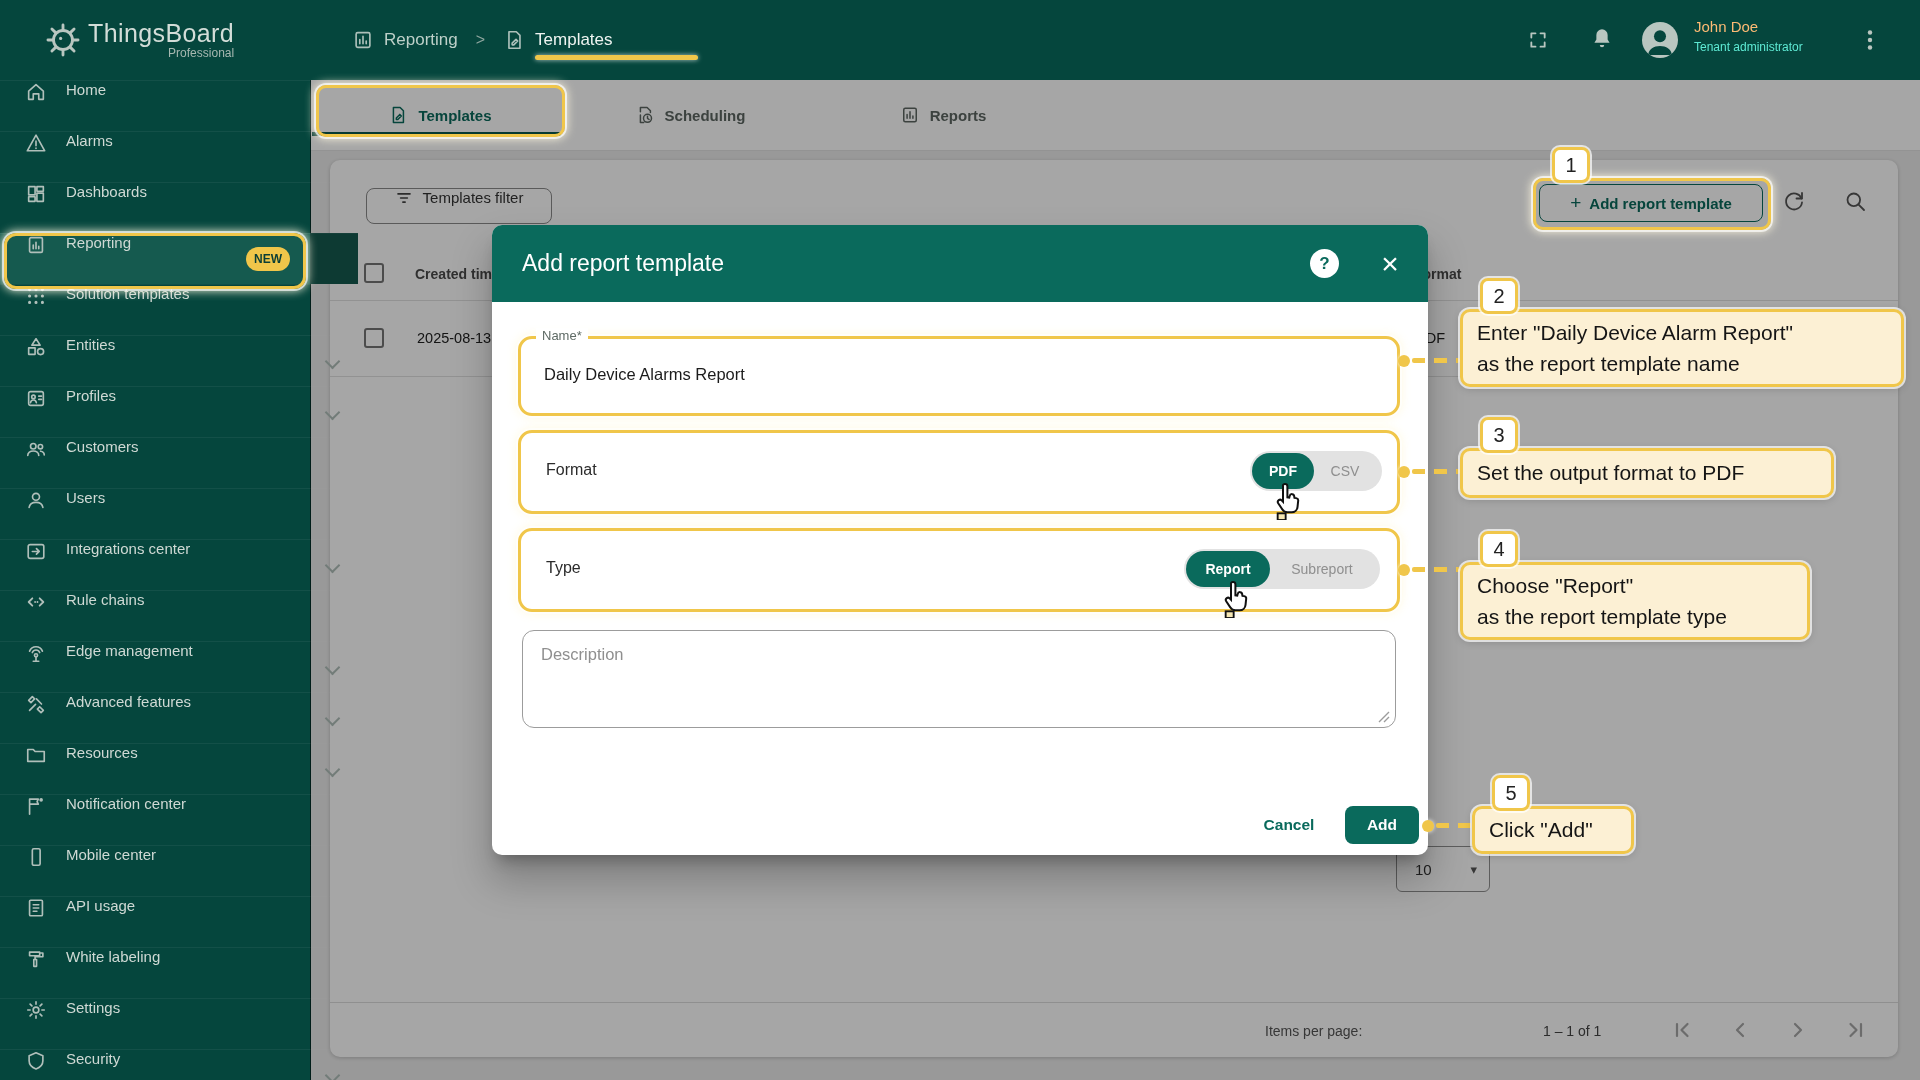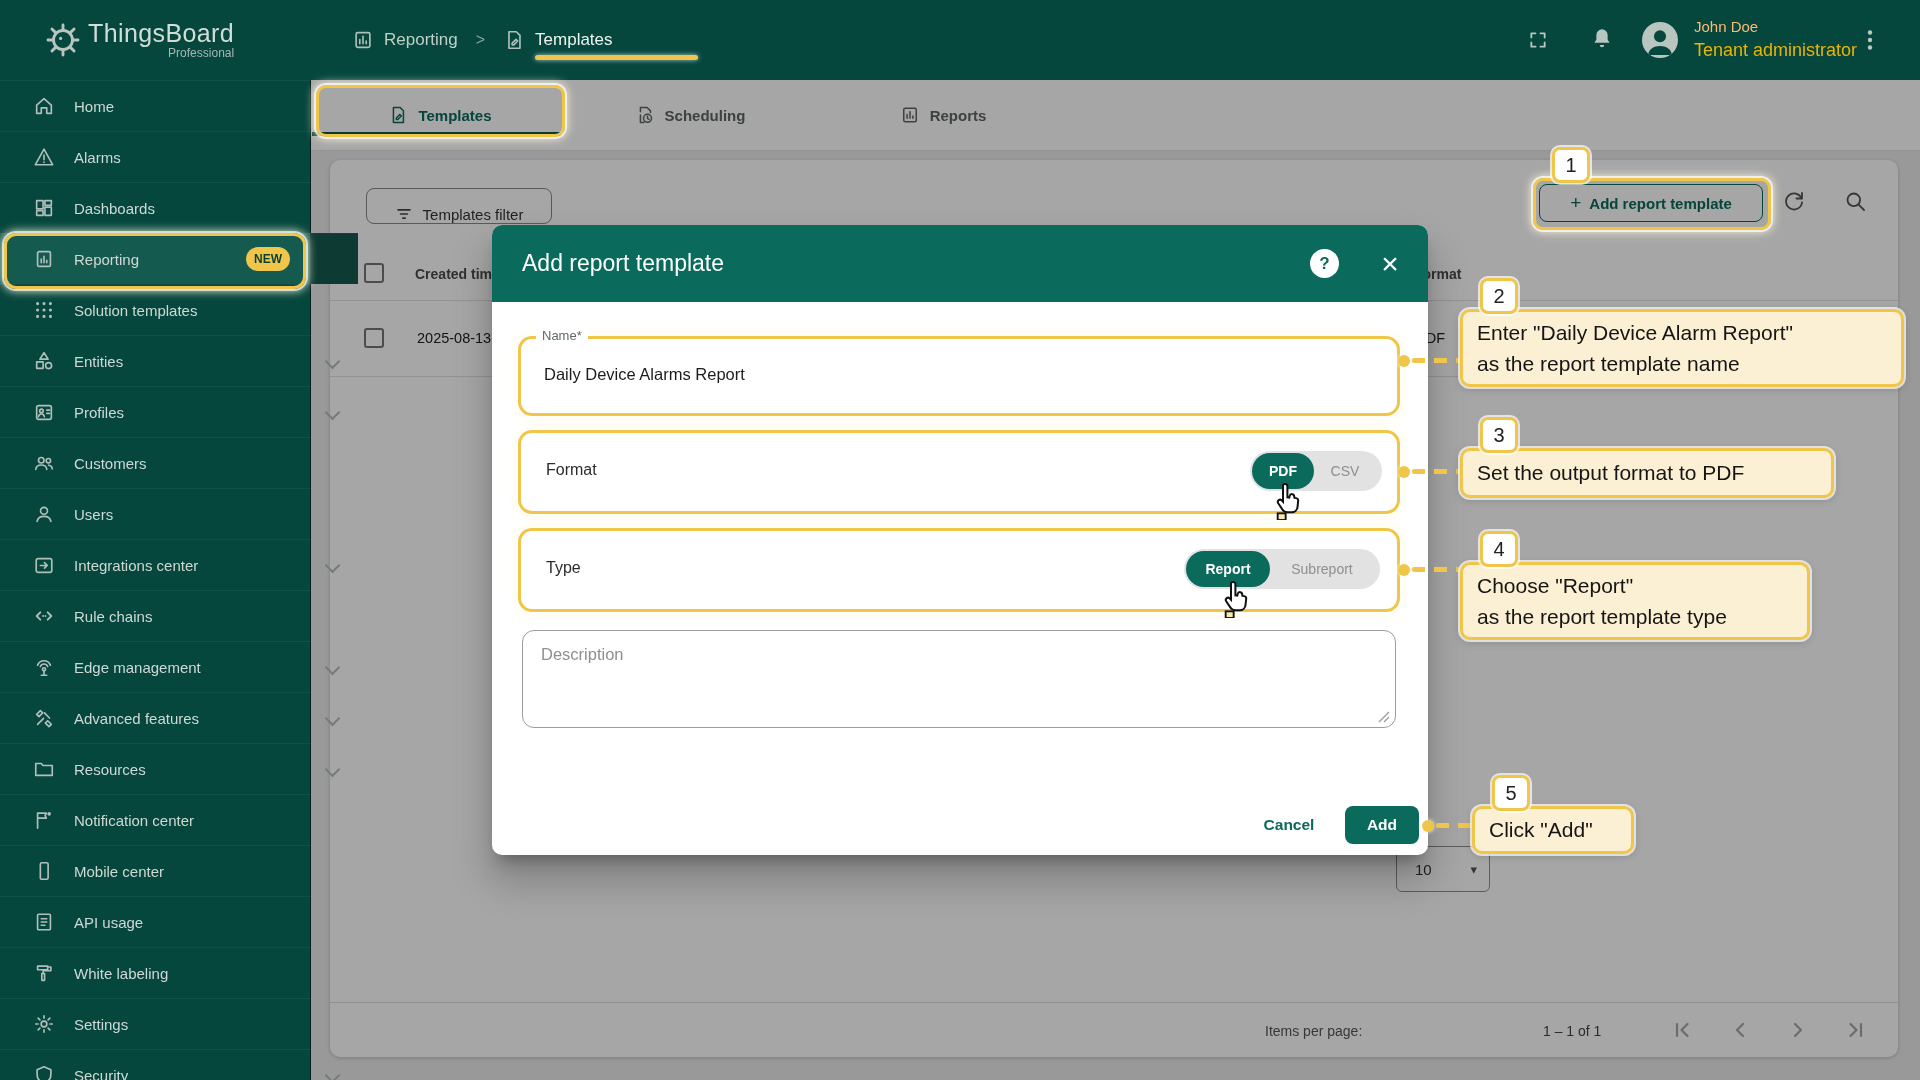--- a/index.html
+++ b/index.html
@@ -16,48 +16,48 @@
   .logo-sub{font-size:12px;color:#a7b8b1;text-align:right;line-height:14px;}
   .crumbs{position:absolute;left:352px;top:0;height:80px;display:flex;align-items:center;}
   .crumb-icon{width:22px;height:22px;color:#adc0ba;margin-right:10px;}
   .crumb-a{font-size:17px;color:#bed0c9;}
   .crumb-sep{font-size:16px;color:#8fa69f;margin:0 18px;}
   .crumb-b{font-size:17px;color:#eef4f1;}
   .hdr-ic{position:absolute;color:#b9c6c0;}
   .avatar{position:absolute;left:1642px;top:22px;width:36px;height:36px;border-radius:50%;
           background:#b9c6c0;overflow:hidden;}
   .user-name{position:absolute;left:1694px;top:18px;font-size:15px;color:#fdba74;}
-  .user-role{position:absolute;left:1694px;top:40px;font-size:18px;color:#eab308;}
+  .user-role{position:absolute;left:1694px;top:40px;font-size:12px;color:#5eead4;}
 
   
   #sidebar{position:absolute;left:0;top:80px;width:310px;height:1000px;background:#05463d;z-index:4;
            border-right:1px solid rgba(0,0,0,.35);}
-  .side-item{position:absolute;left:0;width:358px;height:51px;display:flex;align-items:center;
-             border-top:1px solid rgba(255,255,255,.06);cursor:pointer;box-sizing:border-box;padding-left:8px;}
+  .side-item{position:absolute;left:0;width:358px;height:51px;display:flex;
+             border-top:1px solid rgba(255,255,255,.06);cursor:pointer;box-sizing:border-box;}
   .side-item.active{background:#155a4f;}
   .s-icon{width:22px;height:22px;color:#b0bfba;margin-left:25px;flex:0 0 22px;}
   .s-label{margin-left:19px;font-size:15px;color:#cfd9d4;font-weight:500;white-space:nowrap;}
   .s-badge{position:absolute;left:246px;top:13px;width:44px;height:24px;border-radius:12px;
            background:#f0c64a;color:#0b3f36;font-size:12px;font-weight:bold;
            display:flex;align-items:center;justify-content:center;}
   .s-chev{position:absolute;right:20px;top:20px;width:9px;height:9px;
           border-right:2px solid #b0bfba;border-bottom:2px solid #b0bfba;transform:rotate(45deg);}
 
   
   #tabbar{position:absolute;left:310px;top:80px;width:1610px;height:70px;background:#ffffff;
           border-bottom:1px solid #e2e2e2;z-index:1;}
   .tab{position:absolute;top:0;height:70px;display:flex;align-items:center;justify-content:center;
        gap:10px;font-size:15px;font-weight:600;color:#5c6662;cursor:pointer;}
   .tab.active{color:#0a6a5c;}
   .tab .t-icon{width:20px;height:20px;}
   #tab-underline{position:absolute;left:312px;top:132px;width:249px;height:4px;background:#0a5a4e;z-index:1;}
 
   #card{position:absolute;left:330px;top:160px;width:1568px;height:897px;background:#fff;
         border-radius:10px;box-shadow:0 1px 4px rgba(0,0,0,.2);z-index:1;}
-  .btn-outline{position:absolute;display:flex;align-items:flex-end;justify-content:center;gap:10px;
+  .btn-outline{position:absolute;display:flex;align-items:flex-start;justify-content:center;gap:10px;
                border:1px solid #8a8a8a;border-radius:8px;background:#fff;cursor:pointer;
                font-size:15px;font-weight:500;color:#333;}
   #add-btn{position:absolute;left:1209px;top:24px;width:222px;height:36px;border:1.5px solid #0a6a5c;
            border-radius:8px;display:flex;align-items:center;justify-content:center;gap:8px;
            color:#0a6a5c;font-size:15px;font-weight:600;cursor:pointer;background:#fff;}
   .tool-ic{position:absolute;width:24px;height:24px;color:#555;cursor:pointer;}
   .chk{position:absolute;width:20px;height:20px;border:2px solid #757575;border-radius:3px;
        background:#fff;cursor:pointer;box-sizing:border-box;}
   .th{position:absolute;font-size:14px;font-weight:bold;color:#4a4a4a;}
   .td{position:absolute;font-size:14.5px;color:#212121;}

